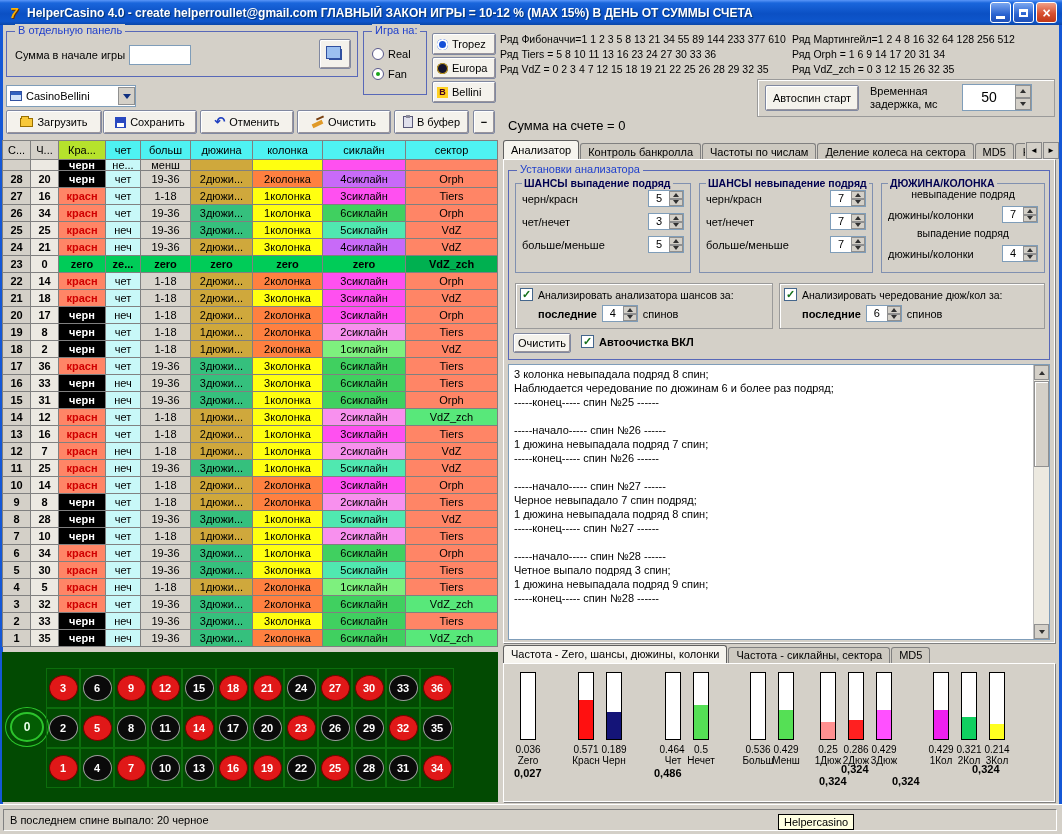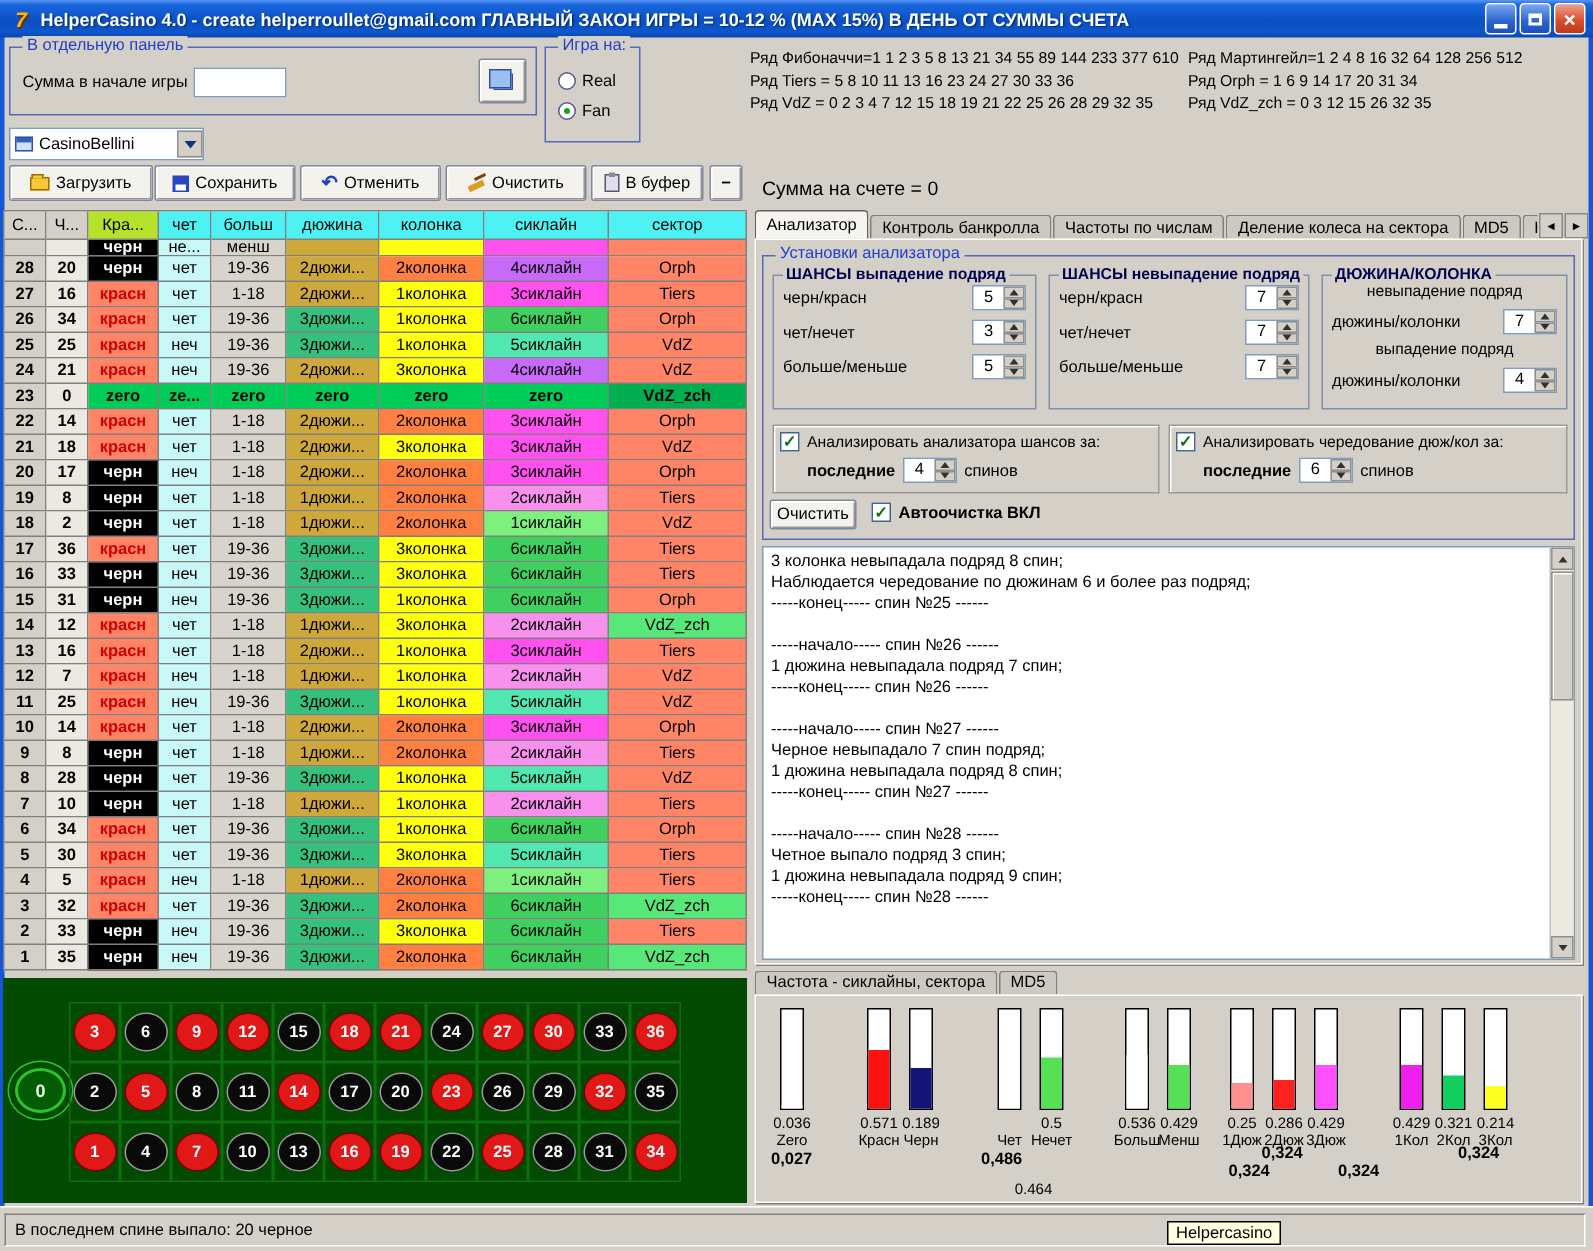--- a/index.html
+++ b/index.html
@@ -240,29 +240,58 @@
           <span class="radio"></span>
           <span>Real</span>
         </div>
         <div class="radio-row">
           <span class="radio sel"></span>
           <span>Fan</span>
         </div>
       </div>
   </div>
 
+  <div class="casinos">
+      <div class="btn casino-btn">
+        <span class="cicon ci0"></span>
+        <span>Tropez</span>
+      </div>
+      <div class="btn casino-btn">
+        <span class="cicon ci1"></span>
+        <span>Europa</span>
+      </div>
+      <div class="btn casino-btn">
+        <span class="cicon ci2">B</span>
+        <span>Bellini</span>
+      </div>
+    </div>
   <div class="series">
       <div class="series-line" style="left: 0px; top: 2px;">Ряд Фибоначчи=1 1 2 3 5 8 13 21 34 55 89 144 233 377 610</div>
       <div class="series-line" style="left: 292px; top: 2px;">Ряд Мартингейл=1 2 4 8 16 32 64 128 256 512</div>
       <div class="series-line" style="left: 0px; top: 17px;">Ряд Tiers = 5 8 10 11 13 16 23 24 27 30 33 36</div>
       <div class="series-line" style="left: 292px; top: 17px;">Ряд Orph = 1 6 9 14 17 20 31 34</div>
       <div class="series-line" style="left: 0px; top: 32px;">Ряд VdZ = 0 2 3 4 7 12 15 18 19 21 22 25 26 28 29 32 35</div>
       <div class="series-line" style="left: 292px; top: 32px;">Ряд VdZ_zch = 0 3 12 15 26 32 35</div>
     </div>
 
+  <div class="autospin">
+    <div class="btn as-btn">Автоспин старт</div>
+    <div class="as-label">Временная задержка, мс</div>
+    <span class="as-spin"><span class="spin big">
+          <span class="spin-val">50</span>
+          <span class="spin-ud">
+            <span class="spin-b">
+              <i class="tri-up"></i>
+            </span>
+            <span class="spin-b">
+              <i class="tri-dn"></i>
+            </span>
+          </span>
+        </span></span>
+  </div>
 
   <div class="combo">
     <span class="combo-icon"></span>
     <span class="combo-text">CasinoBellini</span>
     <span class="combo-arrow">
         <i class="tri-dn big"></i>
       </span>
   </div>
 
   <div class="toolbar">
@@ -955,20 +984,21 @@
           </div>
         <div class="sb-thumb"></div>
         <div class="sb-btn sb-dn">
             <i class="tri-dn"></i>
           </div>
       </div>
     </div>
   </div>
 
   <div class="tabstrip freq-strip">
+      <div class="tab active">Частота - Zero, шансы, дюжины, колонки</div>
       <div class="tab">Частота - сиклайны, сектора</div>
       <div class="tab">MD5</div>
     </div>
   <div class="freq">
       <div class="fbar" style="left: 16px;">
         <div class="ffill" style="height: 2px; background: rgb(255, 255, 255);"></div>
       </div>
       <div class="fval" style="left: 4px;">0.036</div>
       <div class="flab" style="left: 4px;">Zero</div>
       <div class="fbar" style="left: 74px;">
@@ -977,21 +1007,21 @@
       <div class="fval" style="left: 62px;">0.571</div>
       <div class="flab" style="left: 62px;">Красн</div>
       <div class="fbar" style="left: 102px;">
         <div class="ffill" style="height: 27px; background: rgb(20, 20, 120);"></div>
       </div>
       <div class="fval" style="left: 90px;">0.189</div>
       <div class="flab" style="left: 90px;">Черн</div>
       <div class="fbar" style="left: 161px;">
         <div class="ffill" style="height: 32px; background: rgb(255, 255, 255);"></div>
       </div>
-      <div class="fval" style="left: 165px; margin-top: 44px;">0.464</div>
+      <div class="fval" style="left: 148px;">0.464</div>
       <div class="flab" style="left: 149px;">Чет</div>
       <div class="fbar" style="left: 189px;">
         <div class="ffill" style="height: 34px; background: rgb(85, 224, 85);"></div>
       </div>
       <div class="fval" style="left: 177px;">0.5</div>
       <div class="flab" style="left: 177px;">Нечет</div>
       <div class="fbar" style="left: 246px;">
         <div class="ffill" style="height: 36px; background: rgb(255, 255, 255);"></div>
       </div>
       <div class="fval" style="left: 234px;">0.536</div>

